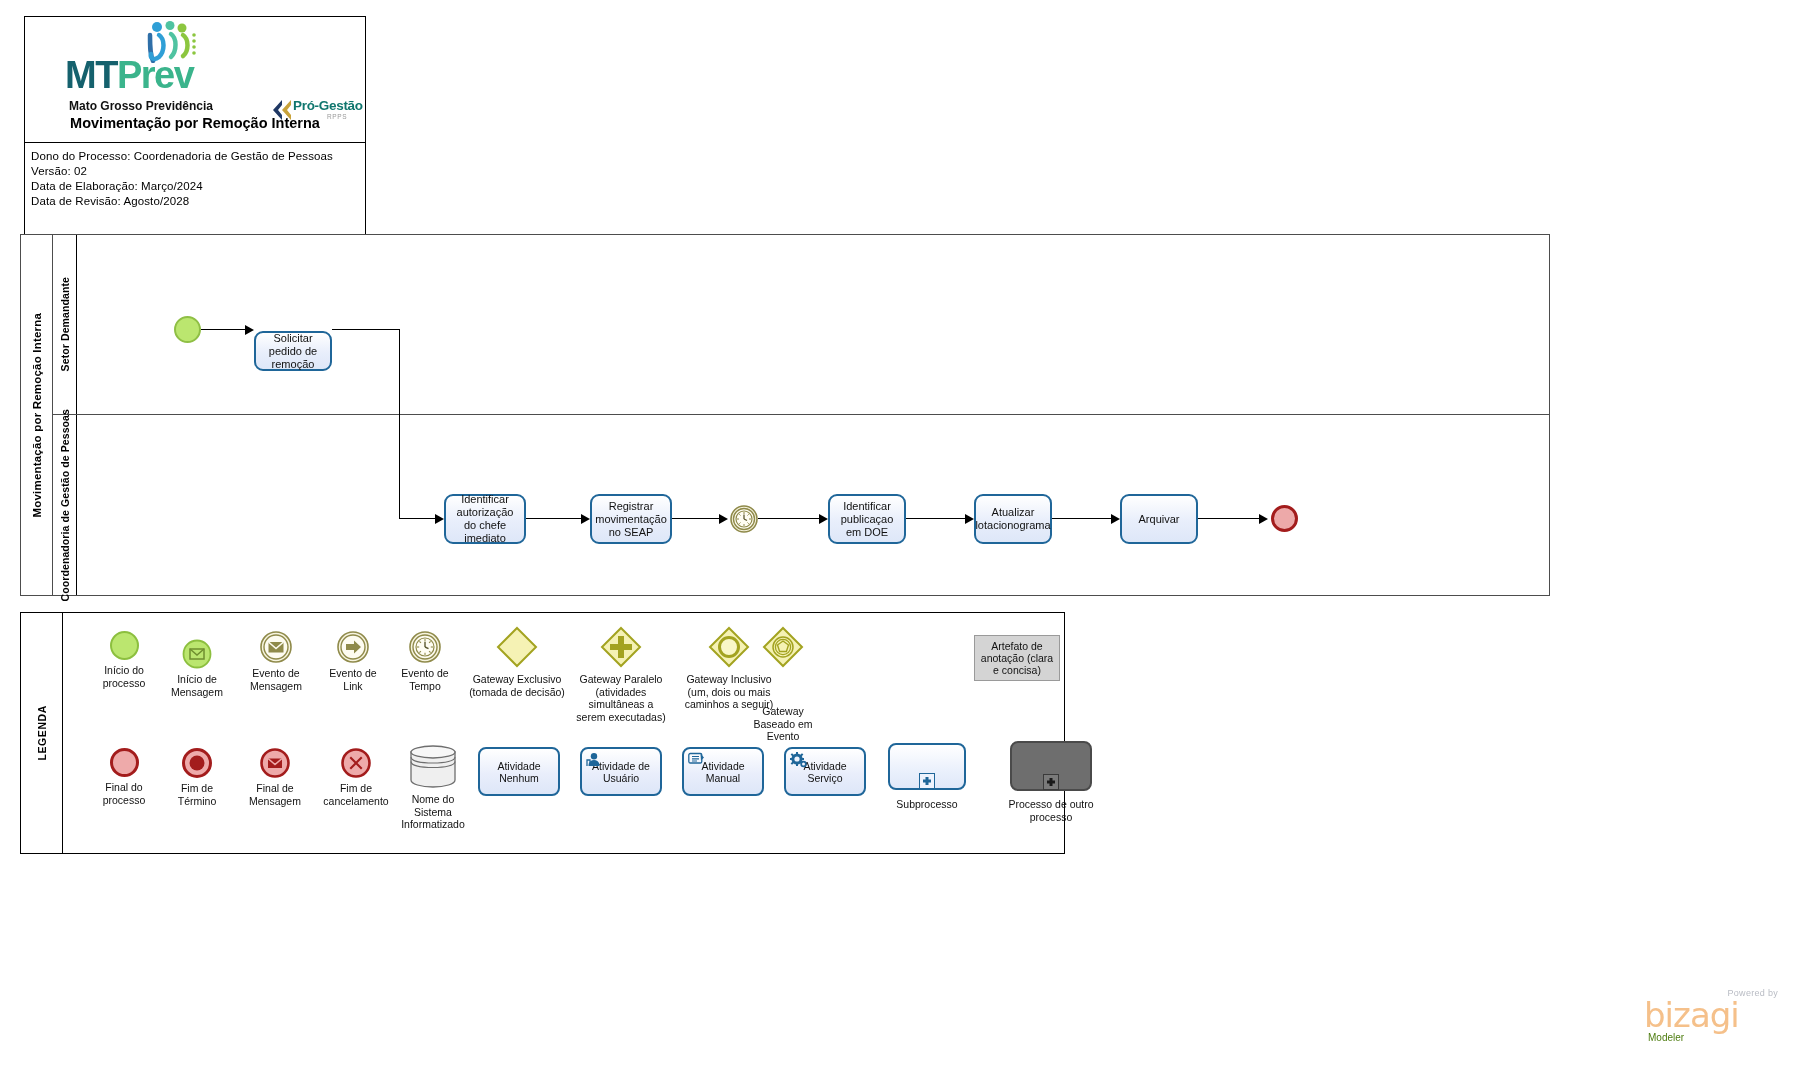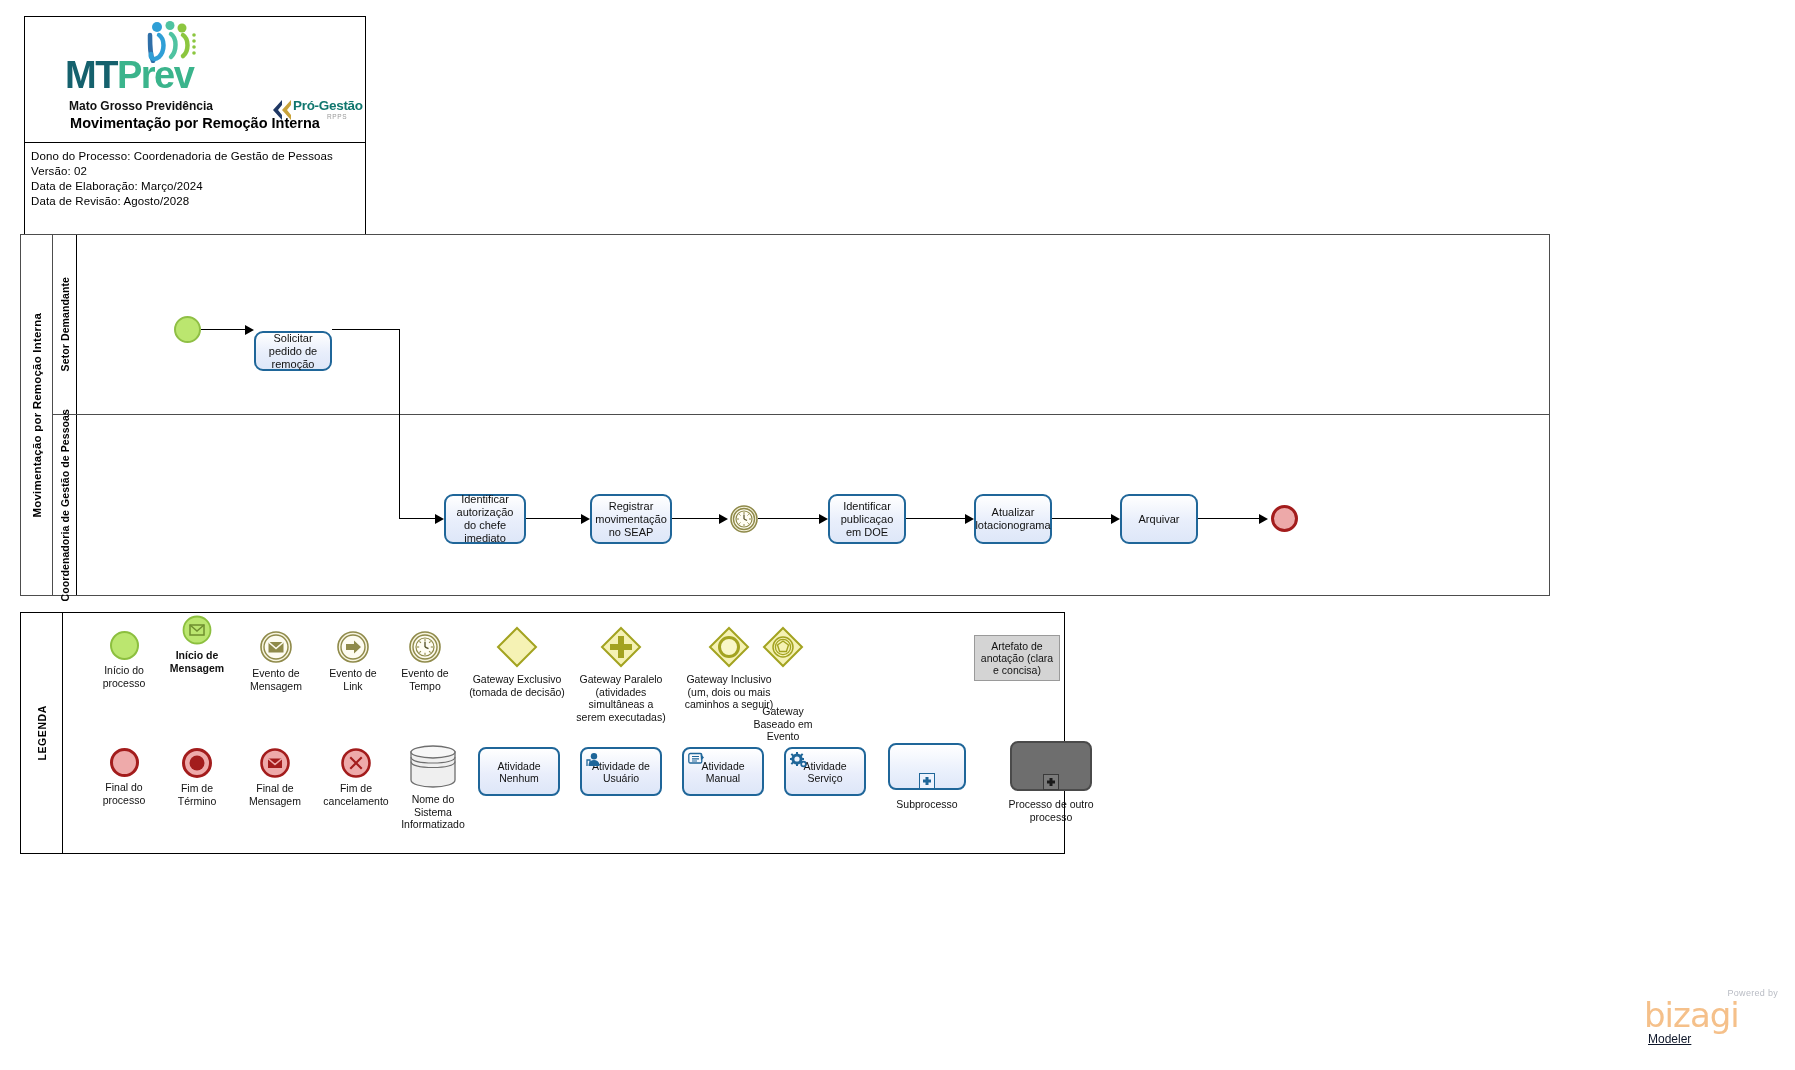--- a/index.html
+++ b/index.html
@@ -89,21 +89,21 @@
   .otherproc{width:82px;height:50px;border:2px solid #4a4a4a;border-radius:8px;background:#6e6e6e;position:relative;box-sizing:border-box;}
   .otherproc .plus{position:absolute;left:50%;bottom:-1px;transform:translateX(-50%);width:16px;height:16px;border:1.5px solid #3a3a3a;background:#7a7a7a;box-sizing:border-box;}
   .otherproc .plus:before,.otherproc .plus:after{content:"";position:absolute;background:#1a1a1a;}
   .otherproc .plus:before{left:50%;top:2.5px;transform:translateX(-50%);width:3px;height:8px;}
   .otherproc .plus:after{top:50%;left:2.5px;transform:translateY(-50%);height:3px;width:8px;}
 
   
   #bizagi{left:1634px;top:988px;width:150px;height:62px;}
   #bz-powered{position:absolute;right:6px;top:0;font-size:9px;color:#b9bcc4;letter-spacing:.3px;}
   #bz-word{position:absolute;left:10px;top:10px;font-size:34px;color:#f5c08a;letter-spacing:-1px;line-height:1;font-family:"DejaVu Sans",sans-serif;}
-  #bz-modeler{position:absolute;left:14px;top:44px;font-size:12px;color:#0f172a;text-decoration:underline;}
+  #bz-modeler{position:absolute;left:14px;top:44px;font-size:10px;color:#4d7c0f;}
 </style>
 </head>
 <body>
 
 <div id="header-card" class="abs">
   <div id="header-top">
 
     <div id="mtprev-logo">
       <svg id="mtprev-mark" viewBox="0 0 64 42">
         <circle cx="20" cy="6" r="5" fill="#2f9fd6"></circle>
@@ -230,21 +230,21 @@
   <div id="legend-body">
 
     <div class="lg-item" style="left:22px;top:18px;width:78px;">
       <div class="lg-ico">
           <div class="ev-circle ev-start-plain"></div>
         </div>
       <div class="lg-label">Início do
 processo</div>
     </div>
 
-    <div class="lg-item" style="left:95px;top:2px;width:78px;font-weight:bold;">
+    <div class="lg-item" style="left:95px;top:26px;width:78px;">
       <div class="lg-ico">
         <svg width="30" height="30" viewBox="0 0 30 30">
           <circle cx="15" cy="15" r="13.5" fill="#bbe66f" stroke="#8cbf3f" stroke-width="1.8"></circle>
           <rect x="8" y="10" width="14" height="10" fill="#bbe66f" stroke="#6f8f2f" stroke-width="1.5"></rect>
           <path d="M8 10 L15 16 L22 10" fill="none" stroke="#6f8f2f" stroke-width="1.5"></path>
         </svg>
       </div>
       <div class="lg-label">Início de
 Mensagem</div>
     </div>

